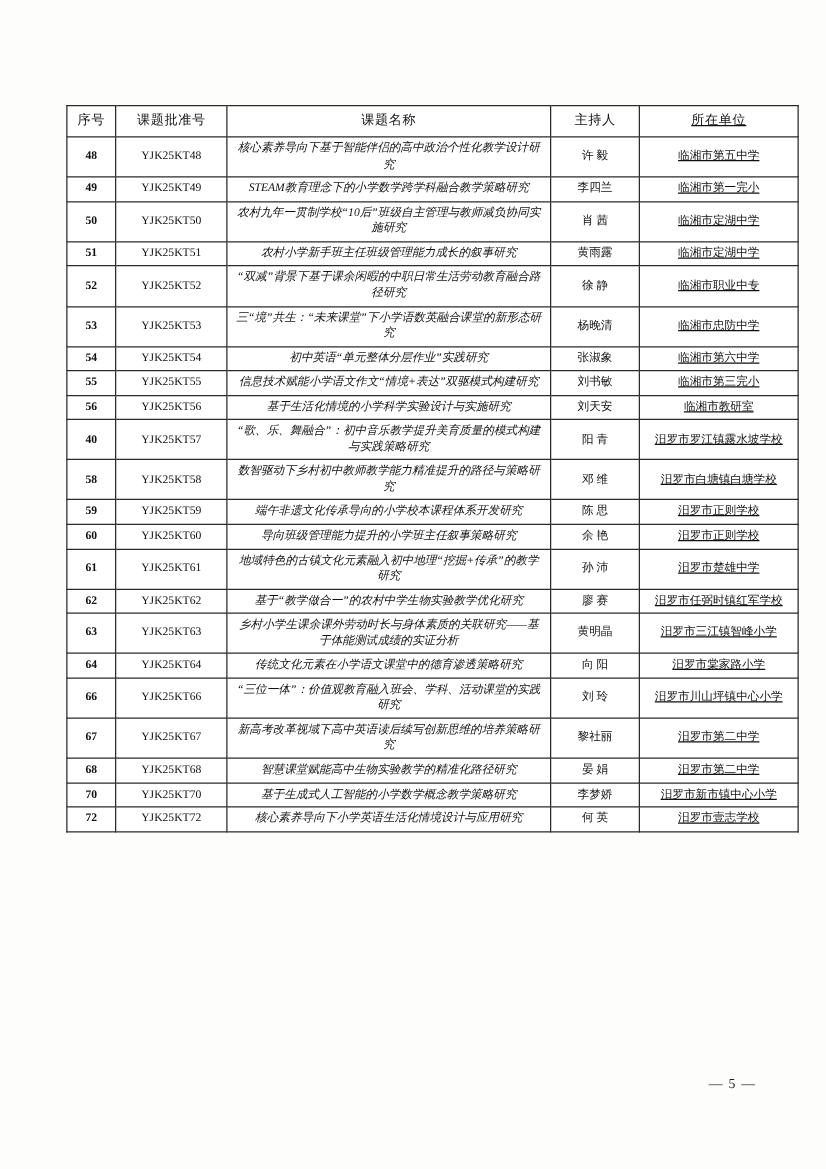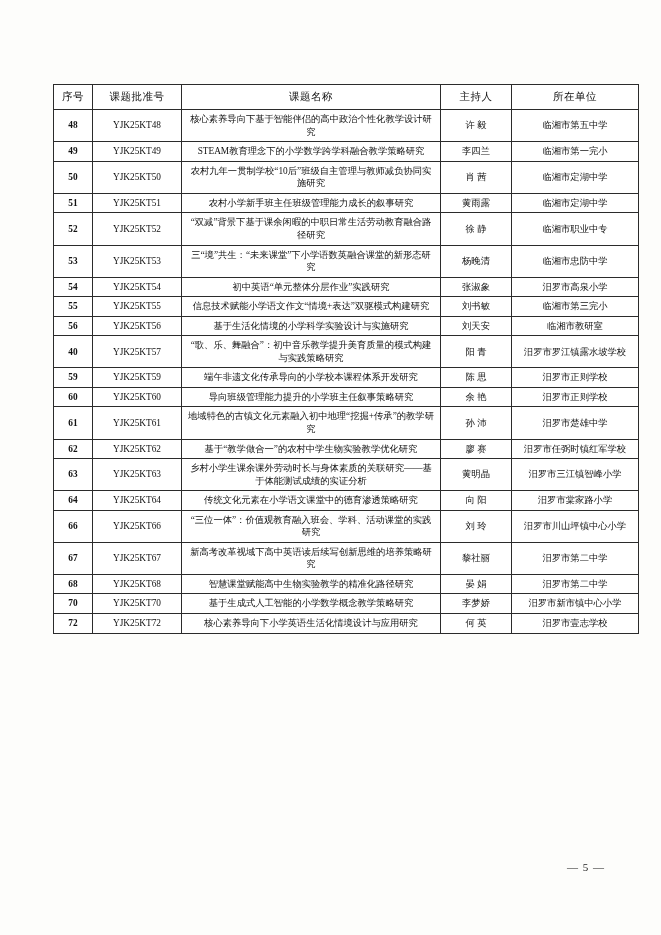--- a/index.html
+++ b/index.html
@@ -46,23 +46,24 @@
   table.doc-table th {
     font-weight: normal;
     font-size: 10.5px;
     padding: 5px 2px;
     letter-spacing: 0.5px;
   }
   .col-no { width: 34px; font-weight: bold; }
   .col-code { width: 84px; }
   .col-title { width: 246px; text-align: left !important; padding-left: 6px !important; padding-right: 6px !important; }
   .col-leader { width: 66px; }
-  .col-unit { width: 122px; }
+  .col-unit { width: 122px; text-decoration: underline; }
   td.col-title {
     text-align: center !important;
+    font-style: italic;
   }
   .page-number {
     position: absolute;
     right: 56px;
     bottom: 62px;
     font-size: 11px;
     letter-spacing: 1px;
     color: #222;
   }
 </style>
@@ -123,21 +124,21 @@
             <td class="col-code">YJK25KT53</td>
             <td class="col-title">三“境”共生：“未来课堂”下小学语数英融合课堂的新形态研究</td>
             <td class="col-leader">杨晚清</td>
             <td class="col-unit">临湘市忠防中学</td>
           </tr>
           <tr>
             <td class="col-no">54</td>
             <td class="col-code">YJK25KT54</td>
             <td class="col-title">初中英语“单元整体分层作业”实践研究</td>
             <td class="col-leader">张淑象</td>
-            <td class="col-unit">汨罗市高泉小学</td>
+            <td class="col-unit">临湘市第六中学</td>
           </tr>
           <tr>
             <td class="col-no">55</td>
             <td class="col-code">YJK25KT55</td>
             <td class="col-title">信息技术赋能小学语文作文“情境+表达”双驱模式构建研究</td>
             <td class="col-leader">刘书敏</td>
             <td class="col-unit">临湘市第三完小</td>
           </tr>
           <tr>
             <td class="col-no">56</td>
@@ -147,20 +148,27 @@
             <td class="col-unit">临湘市教研室</td>
           </tr>
           <tr>
             <td class="col-no">40</td>
             <td class="col-code">YJK25KT57</td>
             <td class="col-title">“歌、乐、舞融合”：初中音乐教学提升美育质量的模式构建与实践策略研究</td>
             <td class="col-leader">阳 青</td>
             <td class="col-unit">汨罗市罗江镇露水坡学校</td>
           </tr>
           <tr>
+            <td class="col-no">58</td>
+            <td class="col-code">YJK25KT58</td>
+            <td class="col-title">数智驱动下乡村初中教师教学能力精准提升的路径与策略研究</td>
+            <td class="col-leader">邓 维</td>
+            <td class="col-unit">汨罗市白塘镇白塘学校</td>
+          </tr>
+          <tr>
             <td class="col-no">59</td>
             <td class="col-code">YJK25KT59</td>
             <td class="col-title">端午非遗文化传承导向的小学校本课程体系开发研究</td>
             <td class="col-leader">陈 思</td>
             <td class="col-unit">汨罗市正则学校</td>
           </tr>
           <tr>
             <td class="col-no">60</td>
             <td class="col-code">YJK25KT60</td>
             <td class="col-title">导向班级管理能力提升的小学班主任叙事策略研究</td>

